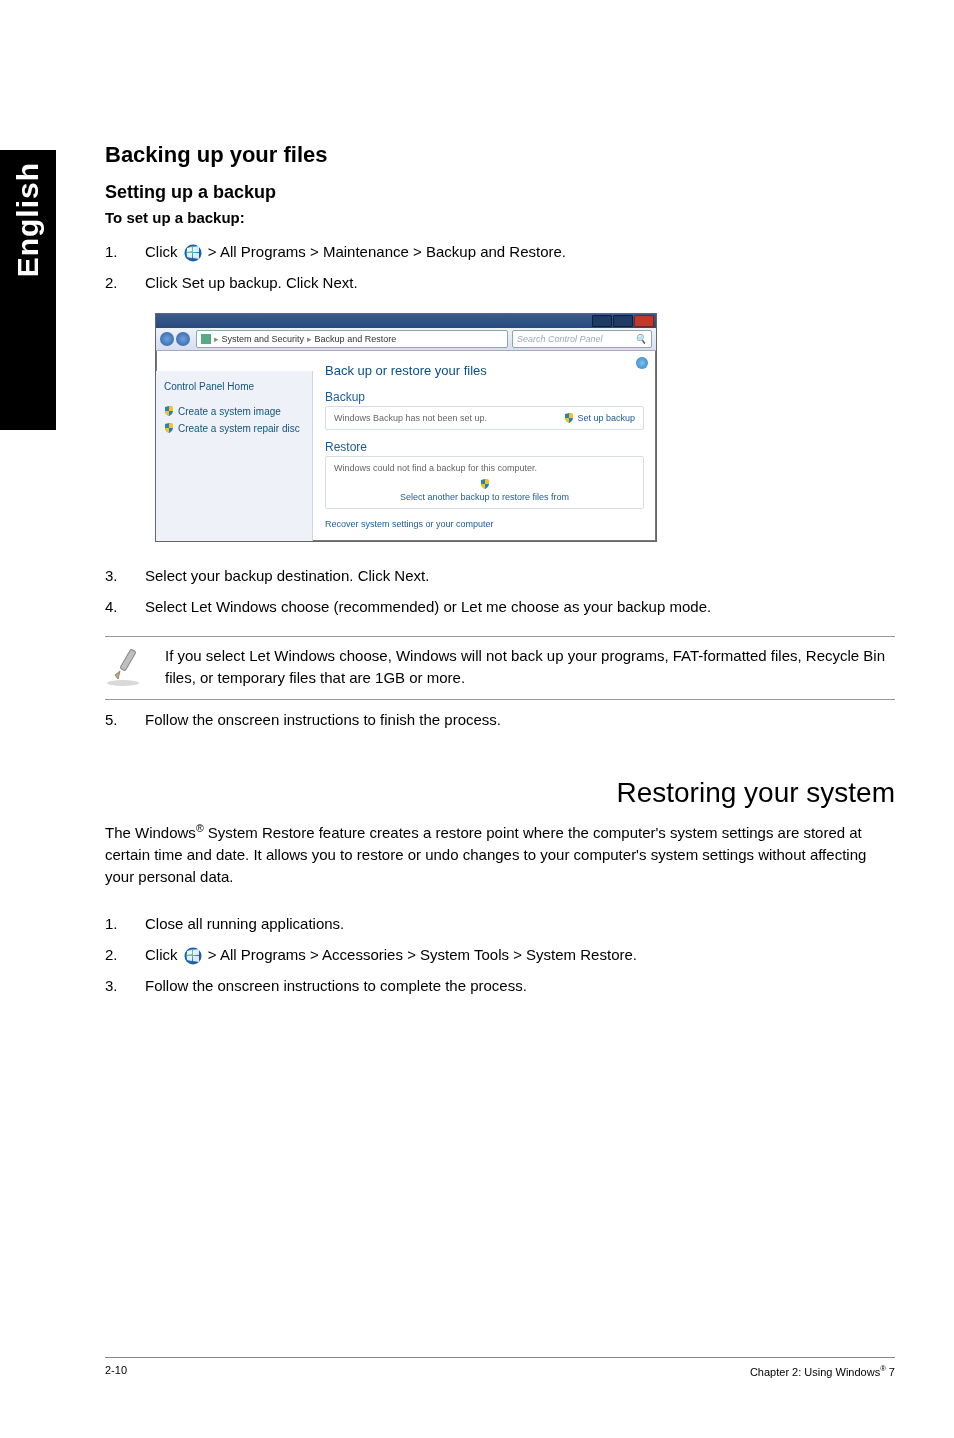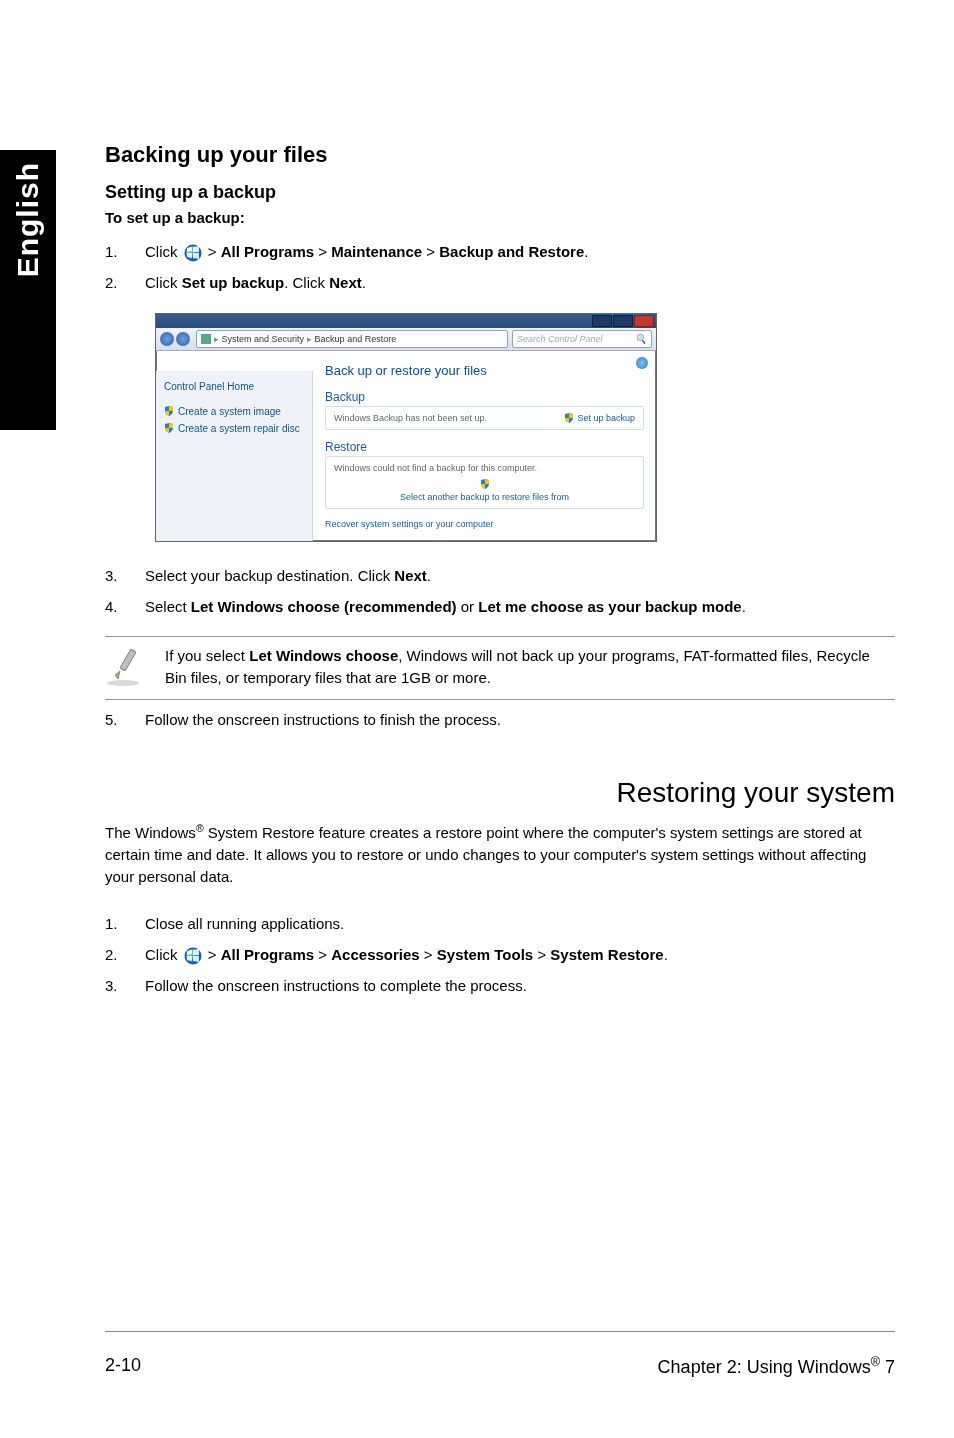--- a/index.html
+++ b/index.html
@@ -38,23 +38,23 @@
   .ss-group-box{border:1px solid #d6dde8;border-radius:2px;padding:6px 8px;margin-bottom:10px;position:relative;}
   .ss-group-box .msg{color:#666;font-size:9px;}
   .ss-group-box .setup{position:absolute;right:8px;top:6px;color:#1a5a99;font-size:9px;display:flex;align-items:center;gap:3px;}
   .ss-group-box .link{color:#1a5a99;font-size:9px;display:flex;align-items:center;gap:3px;margin-top:6px;flex-direction:column;}
   .ss-footer-link{color:#1a5a99;font-size:9px;margin-top:4px;}
   h1.big{font-size:28px;font-weight:normal;margin:46px 0 12px 0;text-align:right;}
   p.para{font-size:15px;line-height:1.45;margin:0 0 24px 0;}
   .note-block{display:flex;align-items:flex-start;gap:18px;border-top:1px solid #999;border-bottom:1px solid #999;padding:8px 0;margin:12px 0 8px 0;}
   .note-block .pencil{flex:0 0 42px;}
   .note-block .note-text{font-size:15px;line-height:1.45;}
-  .footer{position:absolute;left:105px;bottom:60px;width:790px;border-top:1px solid #888;padding-top:23px;display:flex;justify-content:space-between;font-size:18px;}
+  .footer{position:absolute;left:105px;bottom:60px;width:790px;border-top:1px solid #888;padding-top:6px;display:flex;justify-content:space-between;font-size:11px;}
   sup{font-size:0.7em;}
-  b{font-weight:bold;}
+  b{font-weight:normal;}
 </style>
 </head>
 <body>
 
 <div class="page">
   <div class="side-tab">
     <span>English</span>
   </div>
 
   <div class="content">

